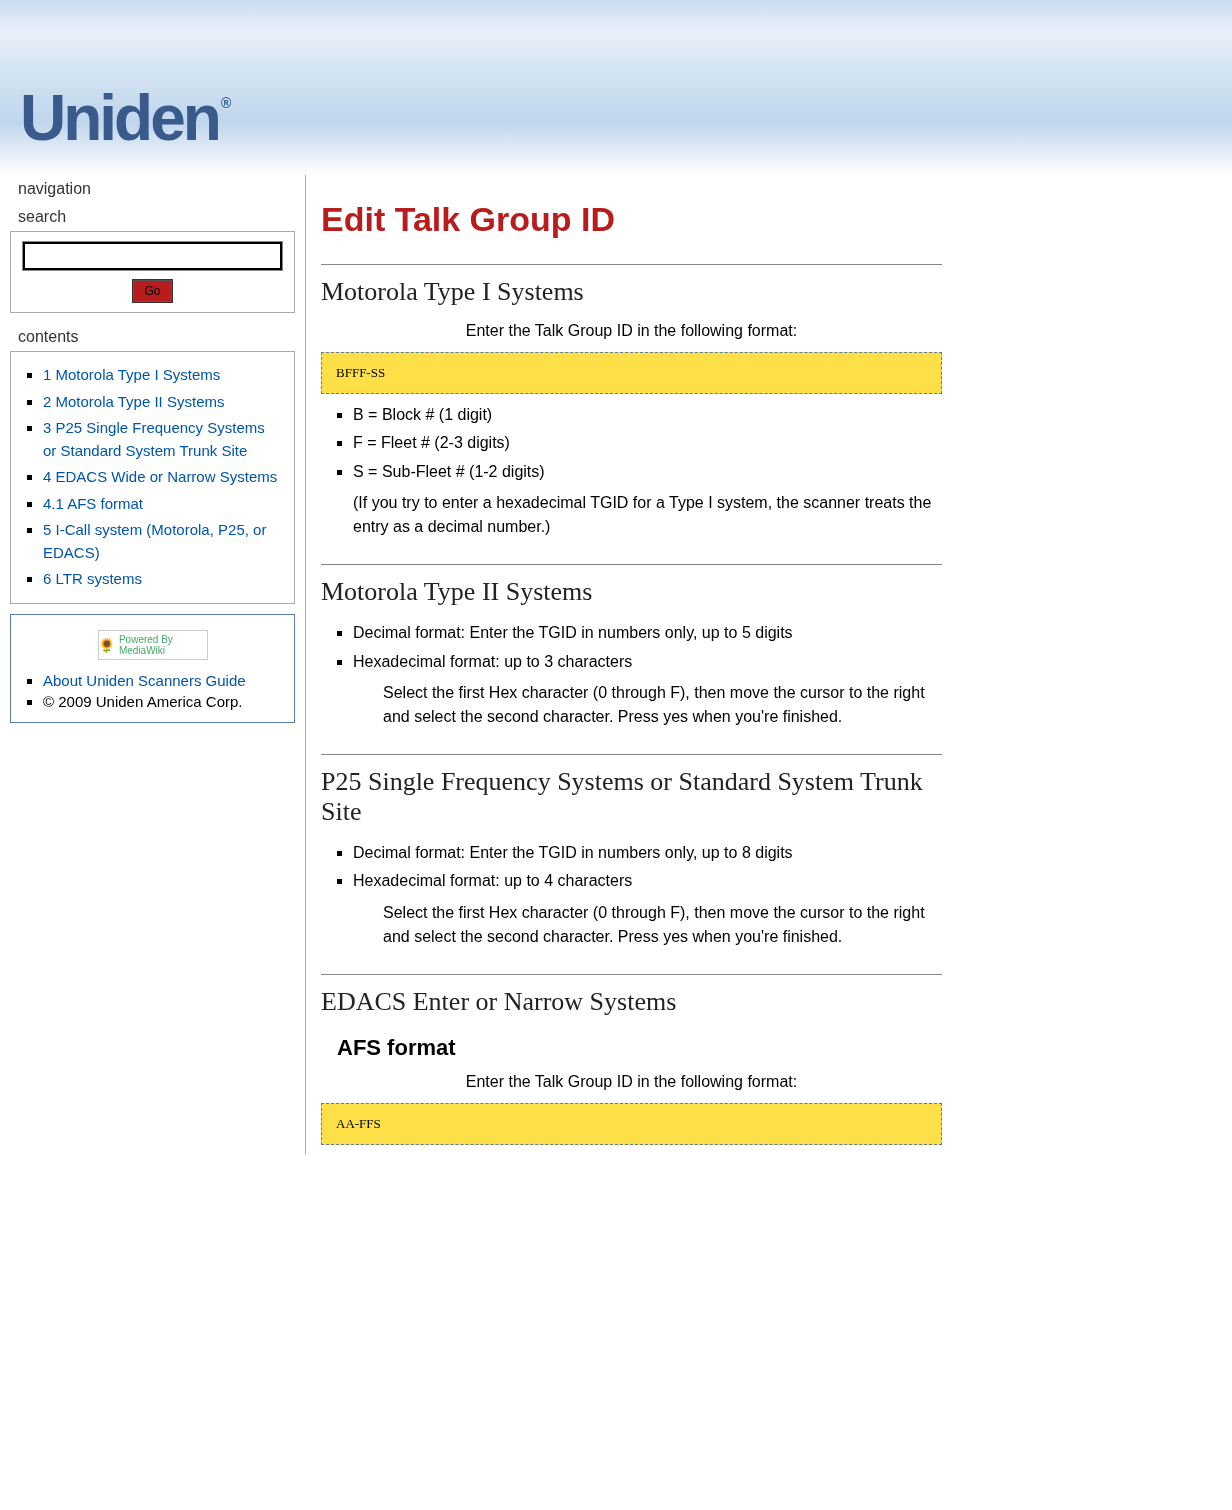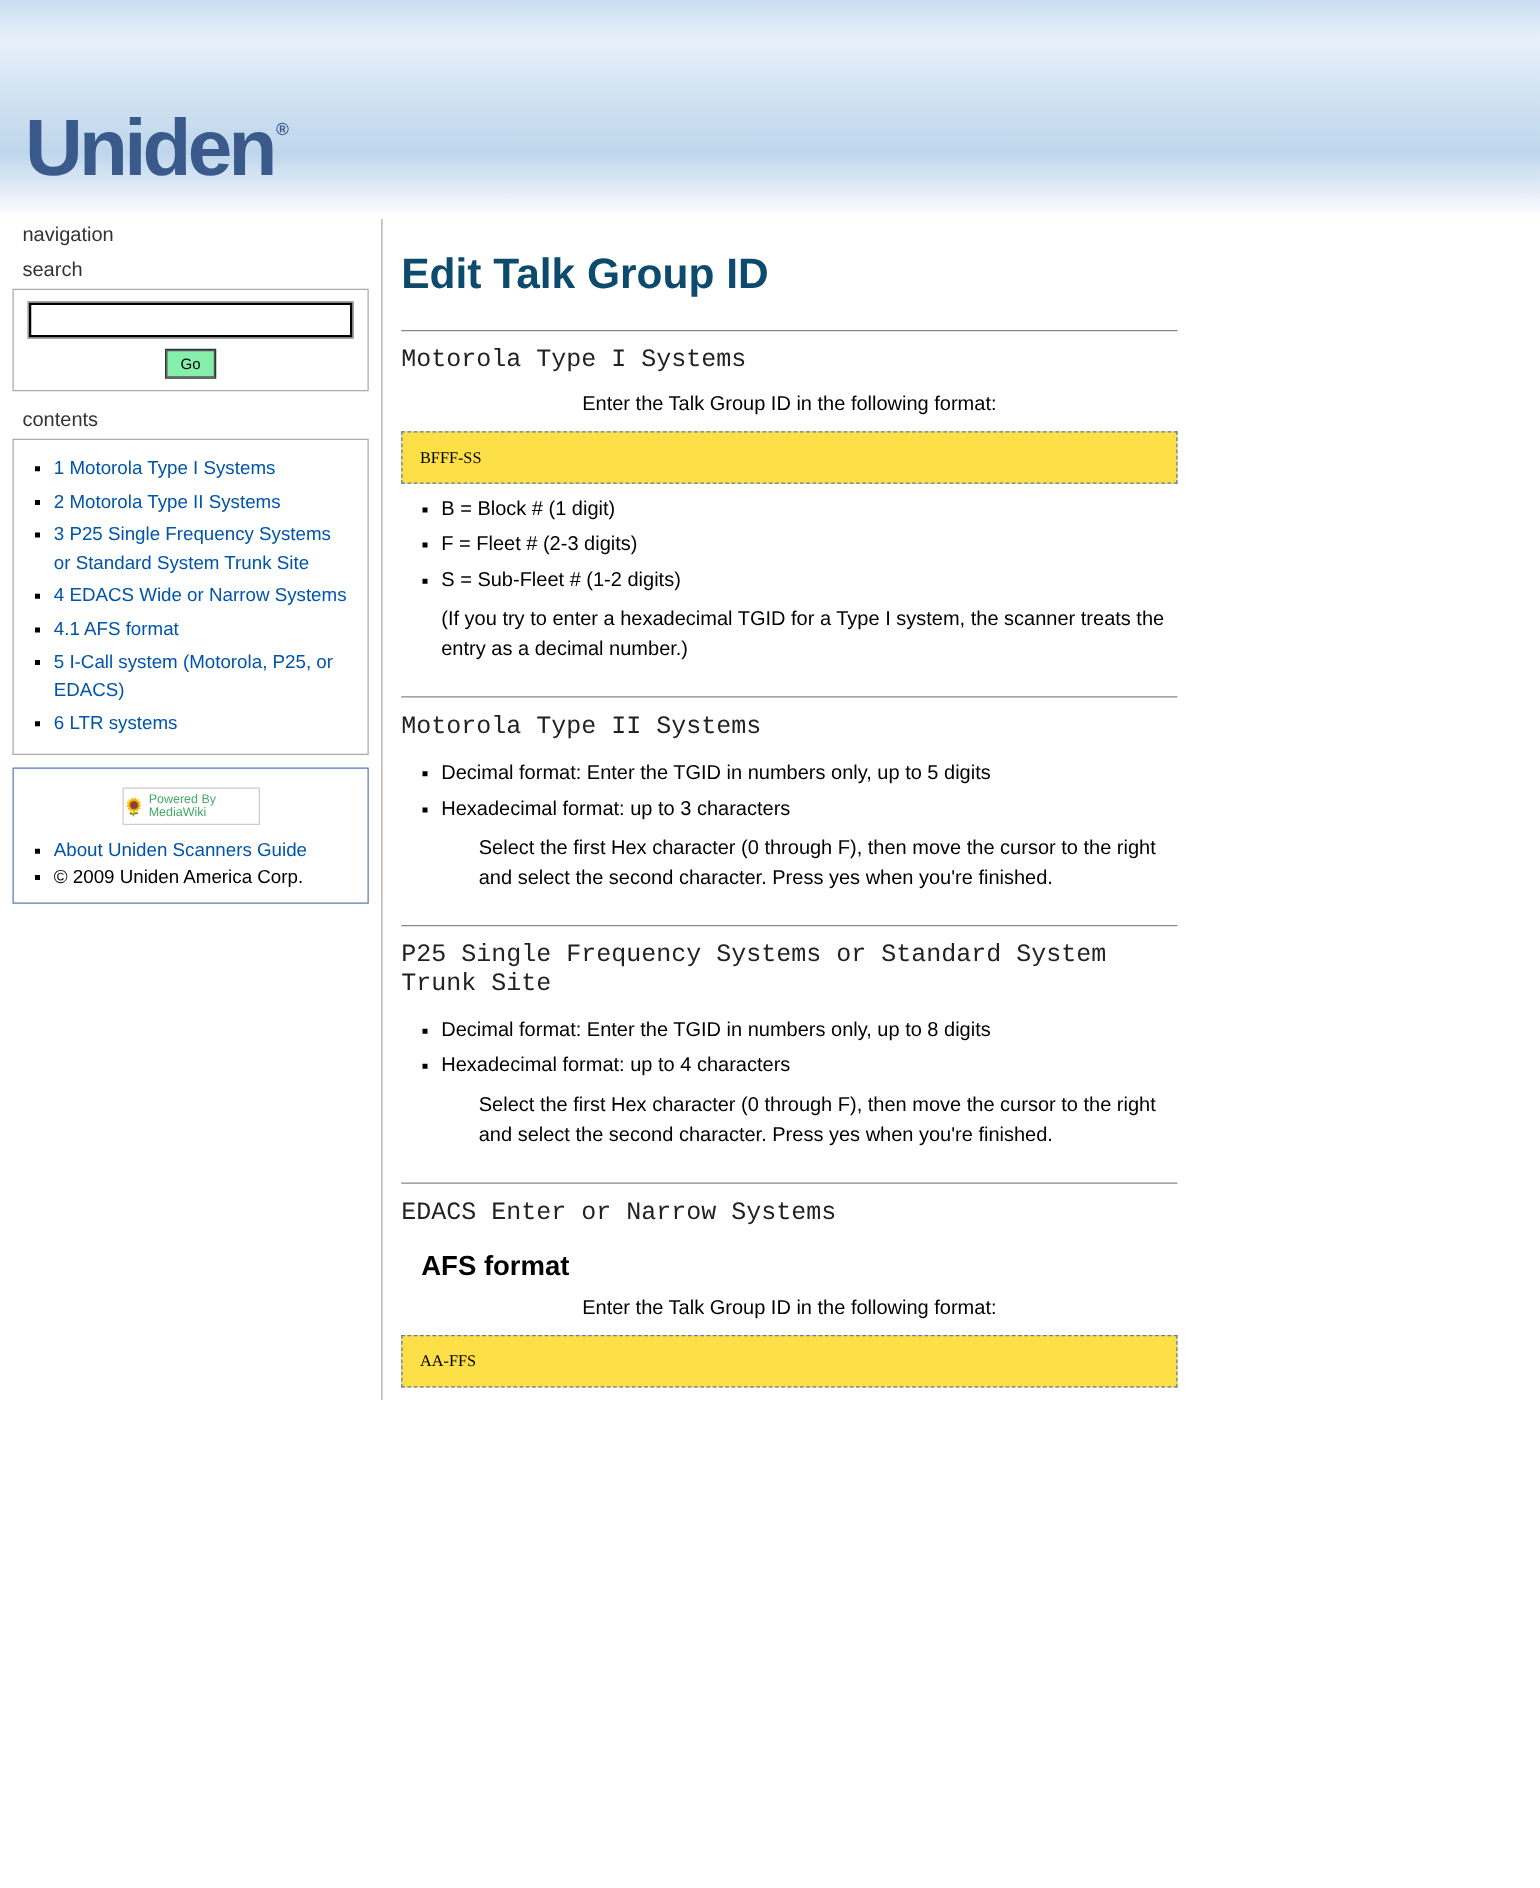--- a/index.html
+++ b/index.html
@@ -31,28 +31,28 @@
 #layout { display: flex; }
 #sidebar { width: 305px; padding: 0 10px; flex-shrink: 0; }
 #main { flex: 1; border-left: 1px solid #aaa; padding: 15px 30px 0 15px; margin-right: 260px; }
 .side-heading { font-size: 16px; color: #333; padding: 5px 0 5px 8px; }
 .side-box { border: 1px solid #aaa; background: #fff; padding: 10px 12px; margin-bottom: 10px; }
 .side-box.blue { border: 1px solid #5a7bb5; }
 .side-box ul { margin: 0; padding-left: 20px; list-style: square; }
 .side-box ul li { font-size: 15px; padding: 2px 0; }
 .side-box a, .toc-list a { color: #0055aa; text-decoration: none; cursor: pointer; }
 #search-input { width: 100%; height: 28px; border: 2px solid #000; outline: 1px solid #888; margin-bottom: 10px; font-size: 14px; padding: 0 4px; }
-#go-btn { display: block; margin: 0 auto; padding: 3px 10px; font-size: 12px; border: 1px solid #555; outline: 1px solid #333; background: #86efac; cursor: pointer; }
+#go-btn { display: block; margin: 0 auto; padding: 3px 10px; font-size: 12px; border: 1px solid #555; outline: 1px solid #333; background: #b91c1c; cursor: pointer; }
 .toc-list { padding: 0; margin: 0; list-style: none; }
 .toc-list li { font-size: 15px; line-height: 1.5; }
 .mw-badge { display: block; margin: 5px auto 10px auto; width: 110px; height: 30px; border: 1px solid #ccc; background: #fff; font-size: 10px; display: flex; align-items: center; justify-content: center; color: #4a6; gap: 3px; }
 .mw-badge::before { content: "🌻"; font-size: 14px; }
-h1.page-title { font-size: 34px; font-weight: bold; color: #0c4a6e; margin: 10px 0 18px 0; font-family: Arial, sans-serif; }
+h1.page-title { font-size: 34px; font-weight: bold; color: #b91c1c; margin: 10px 0 18px 0; font-family: Arial, sans-serif; }
 .intro { font-size: 16px; margin-bottom: 15px; }
-h2.section { font-size: 20px; font-weight: normal; color: #222; border-top: 1px solid #888; padding-top: 12px; margin: 25px 0 15px 0; font-family: Liberation Mono, monospace; }
+h2.section { font-size: 26px; font-weight: normal; color: #222; border-top: 1px solid #888; padding-top: 12px; margin: 25px 0 15px 0; font-family: Liberation Serif, serif; }
 h3.subsection { font-size: 22px; font-weight: bold; color: #000; margin: 18px 0 12px 16px; }
 .body-text { font-size: 16px; margin: 12px 0; text-align: center; }
 .code-box { border: 1px dashed #5a7bb5; padding: 12px 14px; font-family: Liberation Serif, serif; font-size: 13px; margin: 10px 0; background: #fde047; }
 ul.content-list { margin: 10px 0; padding-left: 32px; list-style: square; }
 ul.content-list > li { font-size: 16px; margin: 6px 0; line-height: 1.4; }
 .sub-note { margin: 8px 0 0 0; font-size: 16px; line-height: 1.5; }
 .sub-note.indented { margin-left: 30px; }
 </style>
 </head>
 <body>

